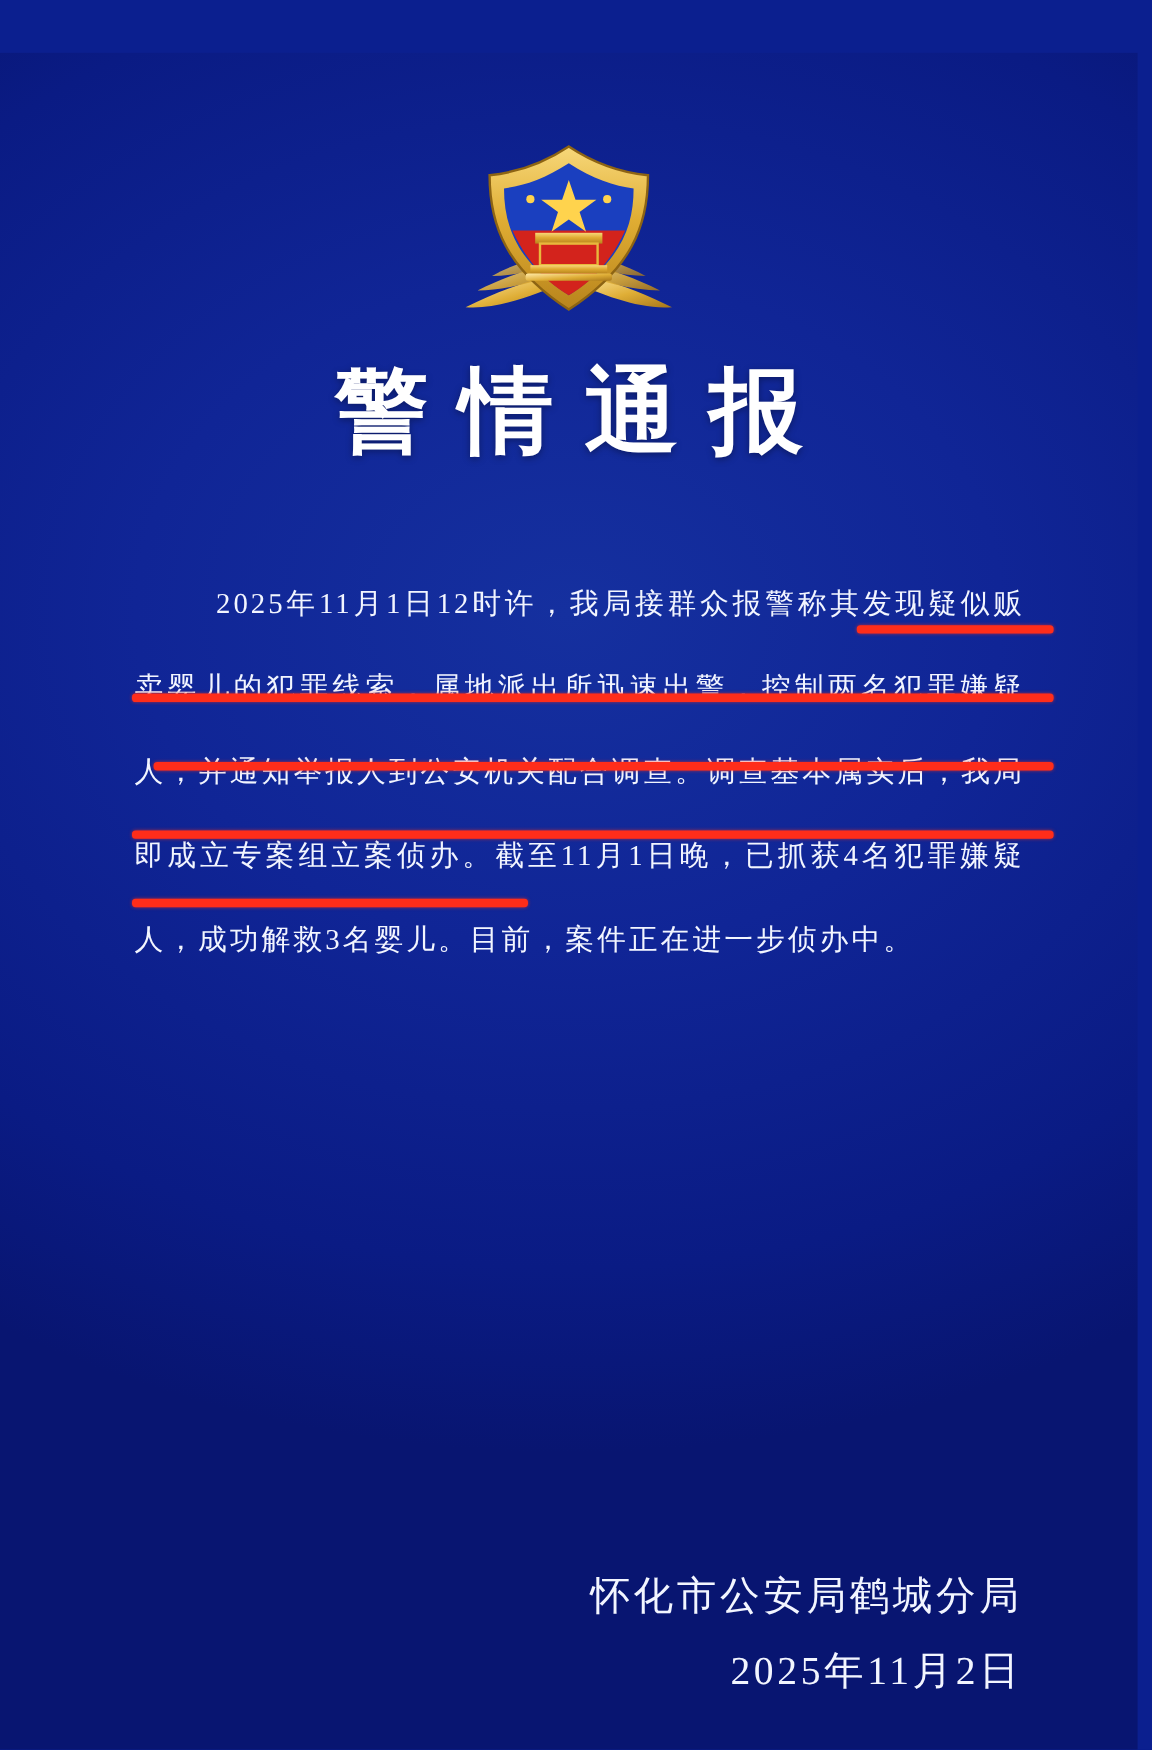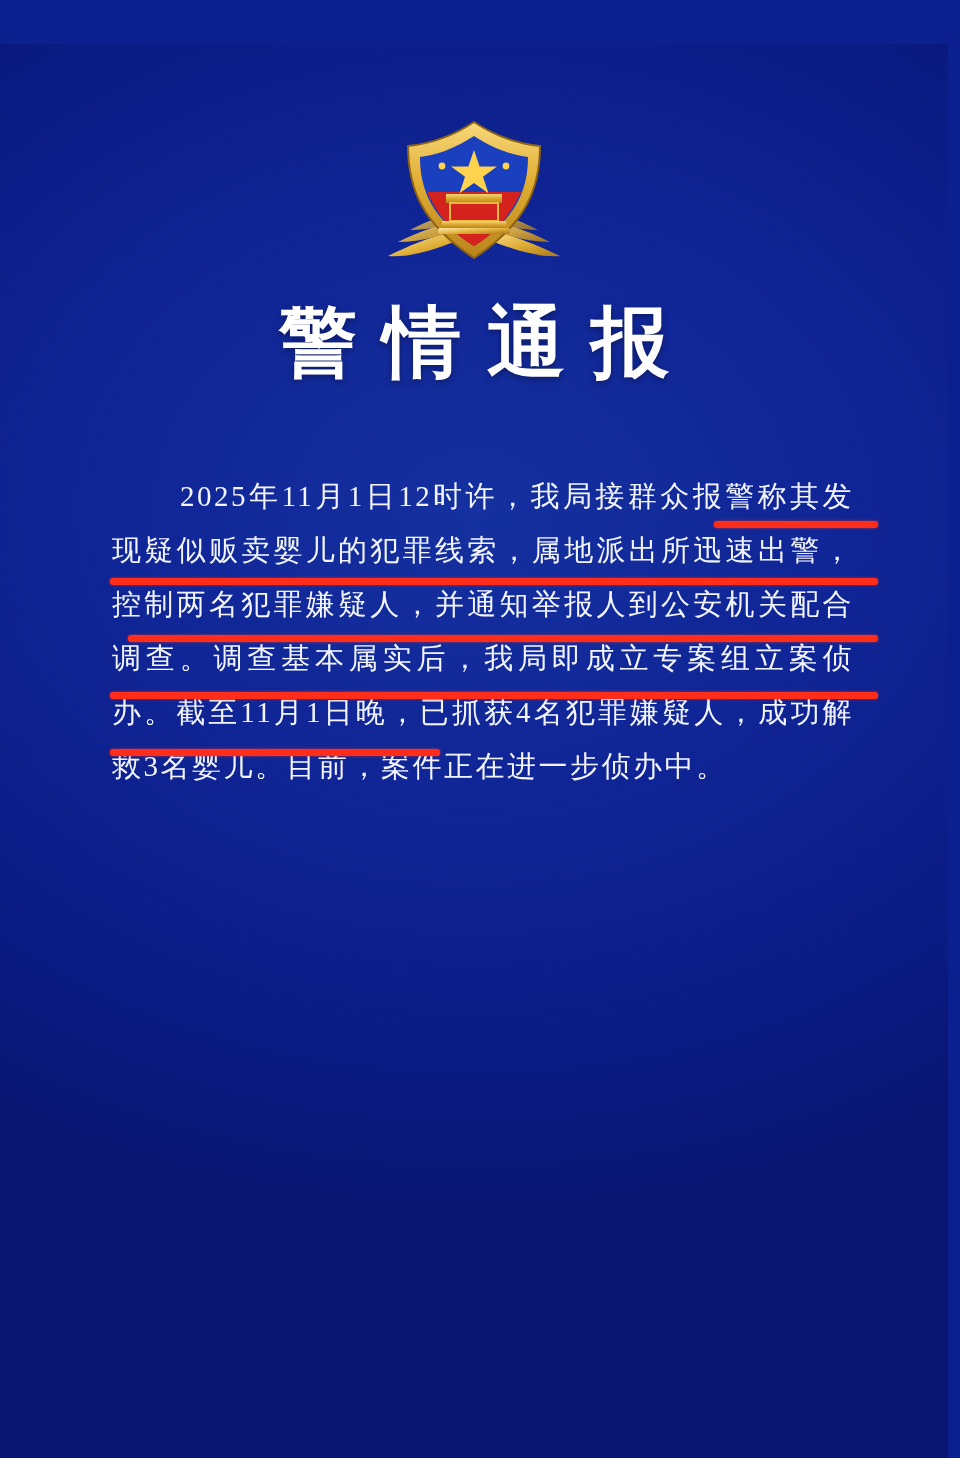--- a/index.html
+++ b/index.html
@@ -58,22 +58,22 @@
     text-shadow: 0 2px 6px rgba(0,0,0,0.35);
   }
 
   
   .body-text {
     position: absolute;
     top: 425px;
     left: 112px;
     width: 742px;
     color: #f2f5ff;
-    font-size: 29px;
-    line-height: 54px;
+    font-size: 24px;
+    line-height: 70px;
     letter-spacing: 2.5px;
     text-align: justify;
     text-justify: inter-ideograph;
   }
   .body-text p {
     margin: 0;
     text-indent: 68px;
   }
 
   
@@ -164,15 +164,17 @@
 
   <div class="marks">
     <div class="mark" style="left:714px; top:52px; width:164px;"></div>
     <div class="mark" style="left:110px; top:109px; width:768px;"></div>
     <div class="mark" style="left:128px; top:166px; width:750px;"></div>
     <div class="mark" style="left:110px; top:223px; width:768px;"></div>
     <div class="mark" style="left:110px; top:280px; width:330px;"></div>
   </div>
 
   <div class="signature">
+    <div>怀化市公安局鹤城分局</div>
+    <div>2025年11月2日</div>
   </div>
 
 </div>
 
 </body></html>

